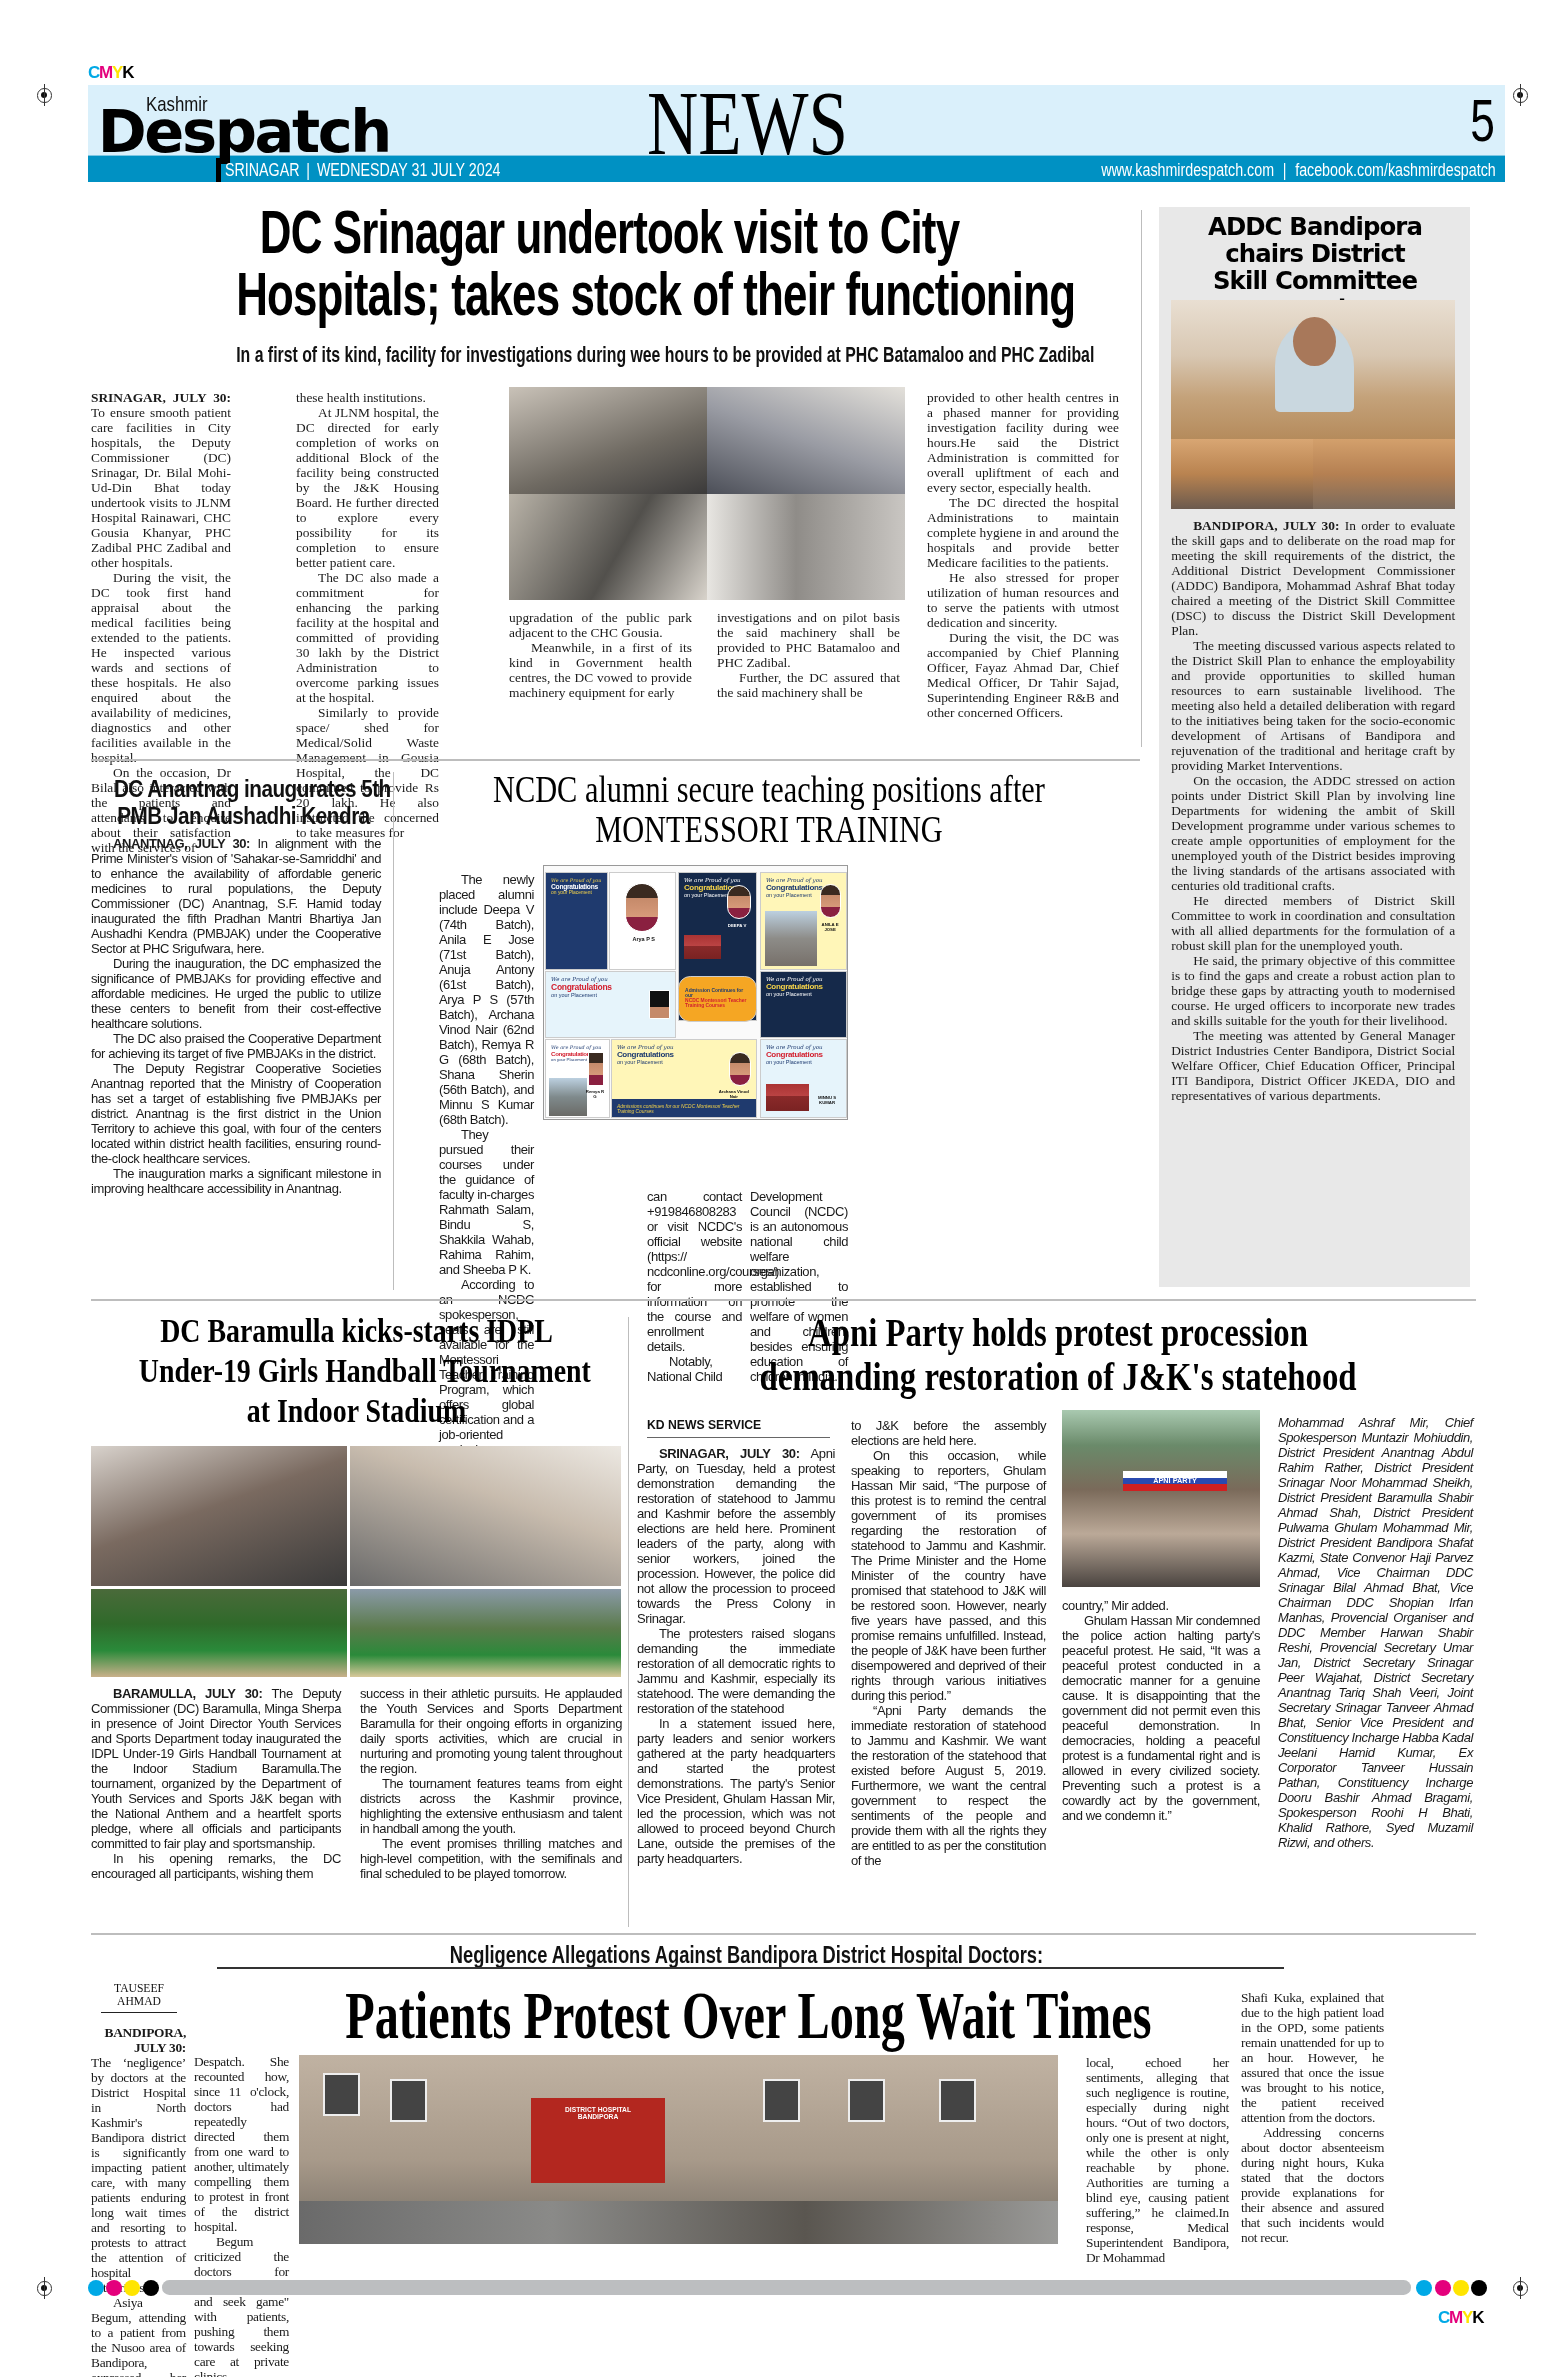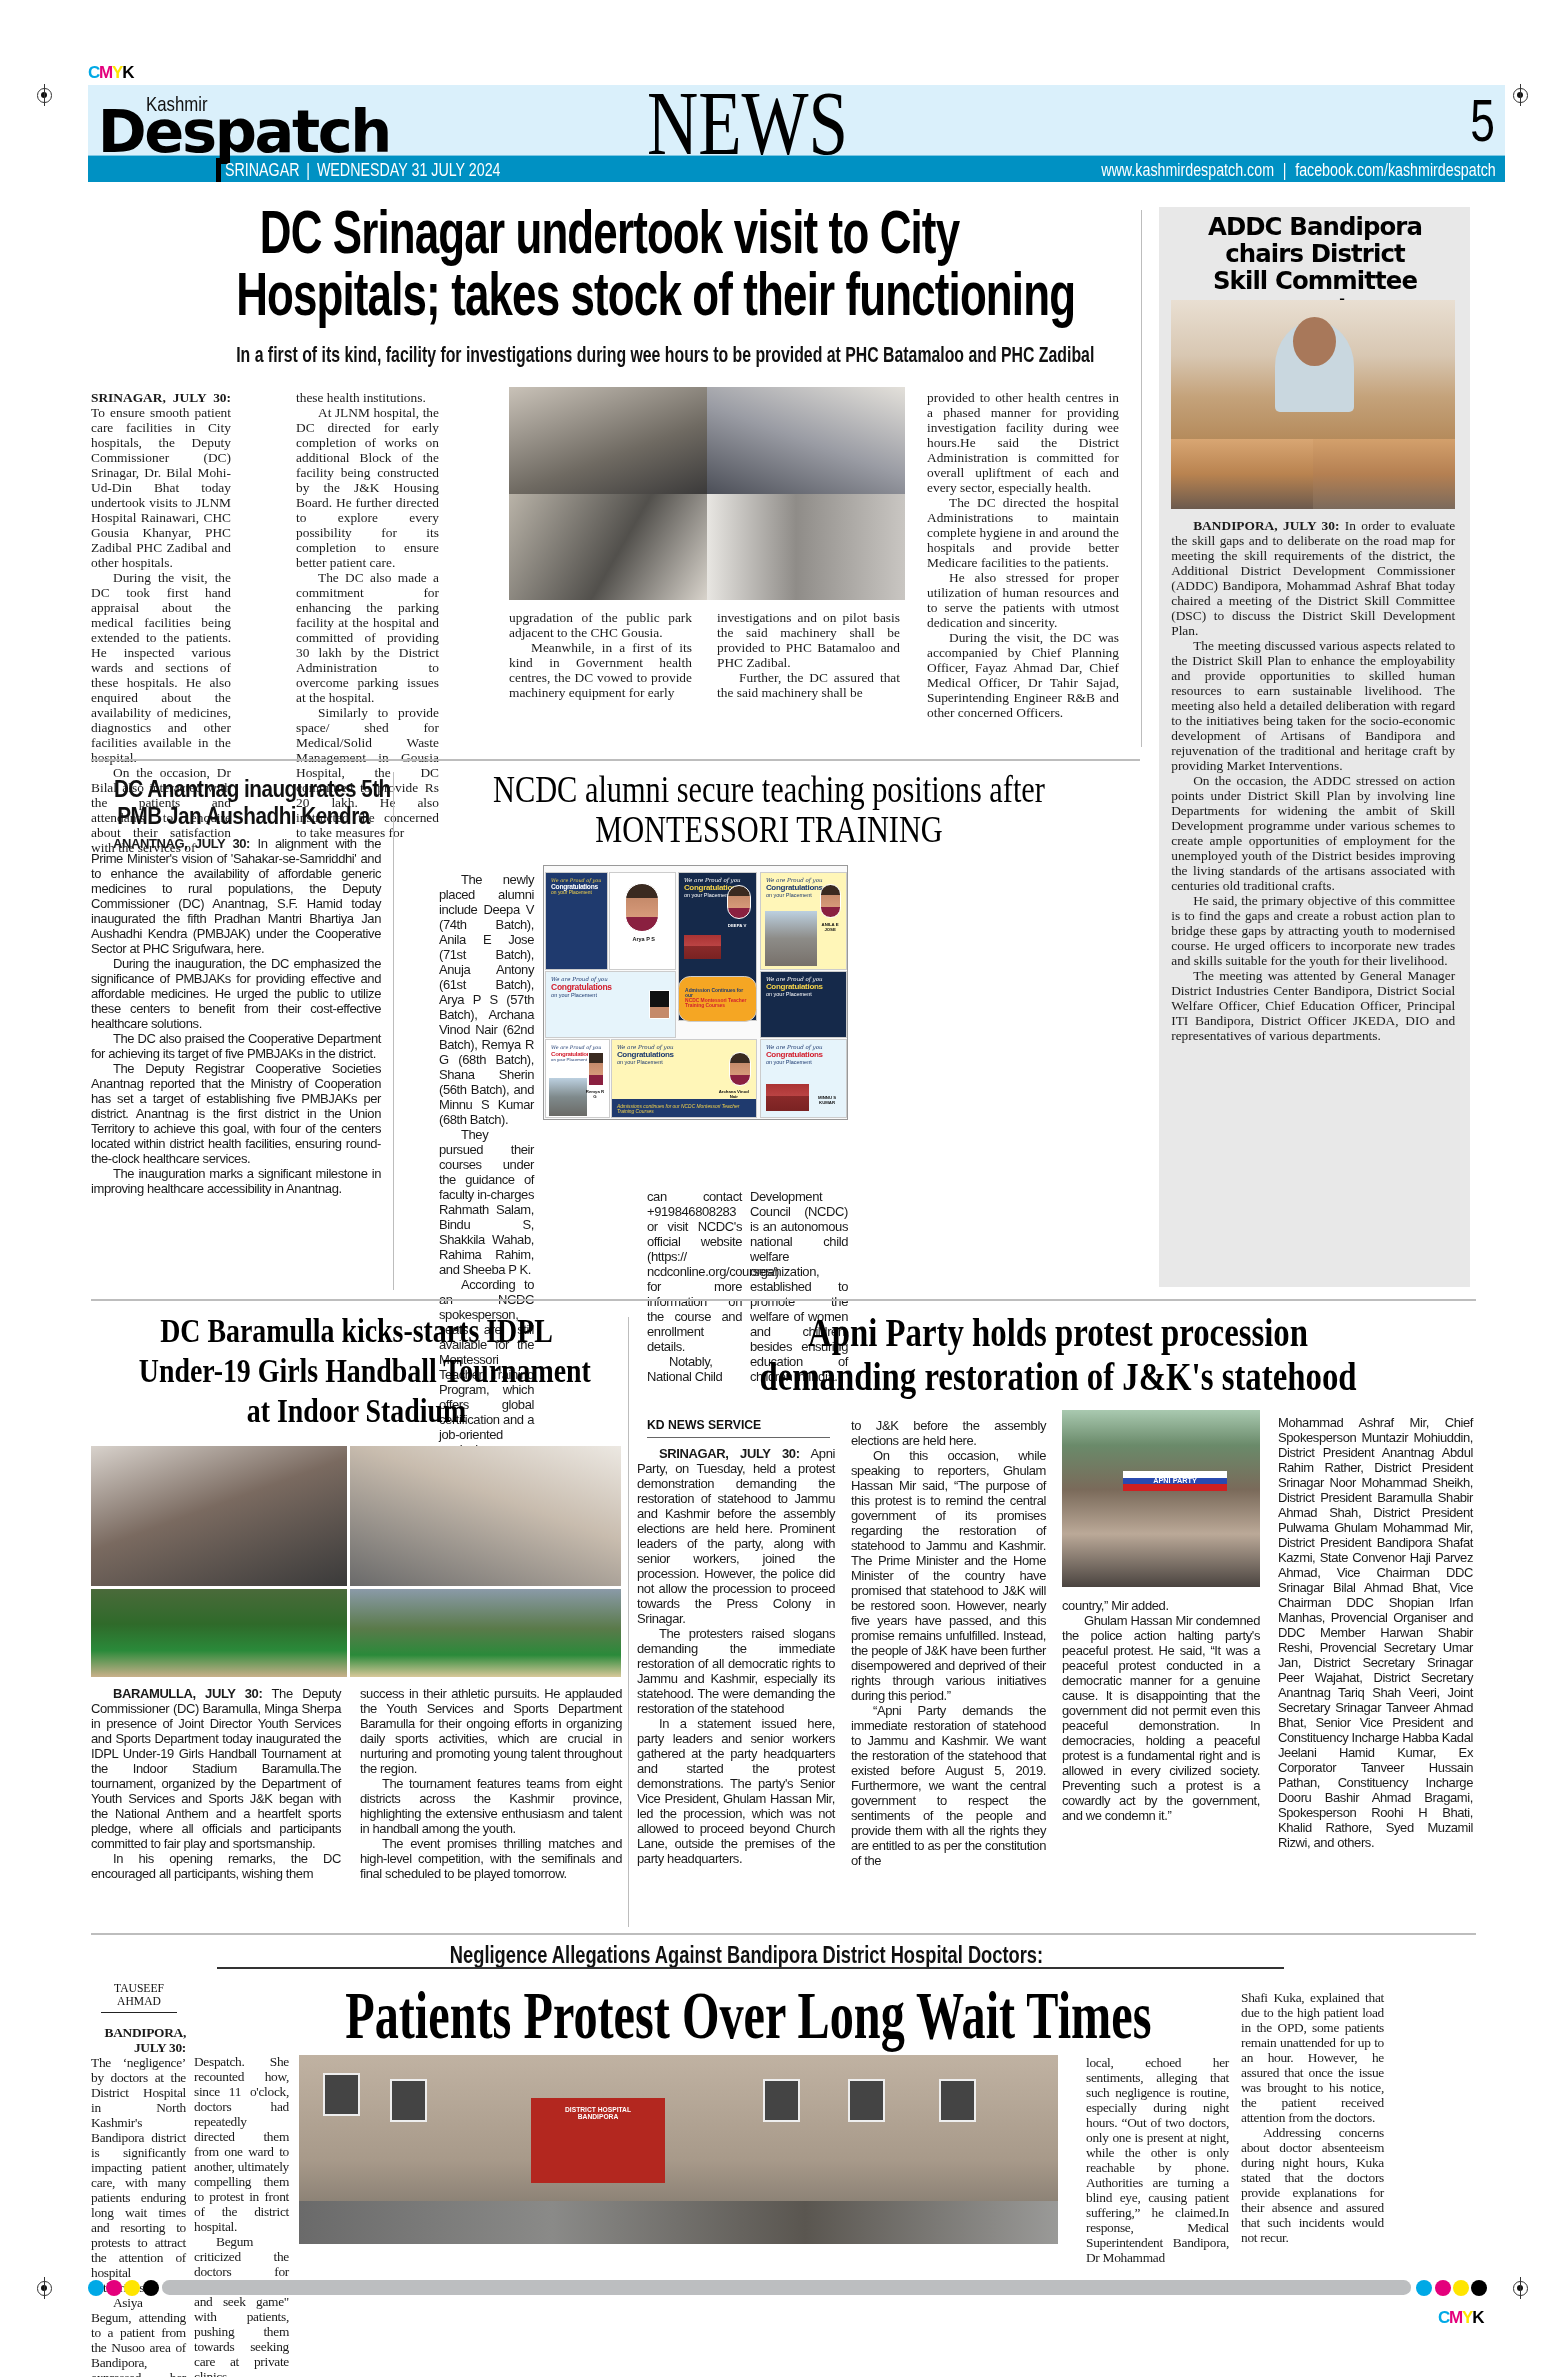--- a/index.html
+++ b/index.html
@@ -110,20 +110,21 @@
       <div class="abs" style="left:104px;top:21.3px;width:79px;height:91px;border-radius:50% 50% 4.9px 4.9px;background:#c9d7df;"></div>
       <div class="abs" style="left:122px;top:17px;width:43px;height:49px;border-radius:50%;background:#a8785a;"></div>
     </div>
     <div class="abs" style="left:0;top:139px;width:142px;height:70px;background:linear-gradient(180deg,#d8a673,#b98350 50%,#6b5a4e);"></div>
     <div class="abs" style="left:142px;top:139px;width:142px;height:70px;background:linear-gradient(180deg,#d3a06c,#b58052 50%,#7b6a5c);"></div>
   </div>
   <div class="body-text serif2" style="position:absolute;left:12.2px;top:311px;width:284px;">
     <p><span class="dateline">BANDIPORA, JULY 30:</span> <span>In order to evaluate the skill gaps and to deliberate on the road map for meeting the skill requirements of the district, the Additional District Development Commissioner (ADDC) Bandipora, Mohammad Ashraf Bhat today chaired a meeting of the District Skill Committee (DSC) to discuss the District Skill Development Plan.</span></p>
     <p>The meeting discussed various aspects related to the District Skill Plan to enhance the employability and provide opportunities to skilled human resources to earn sustainable livelihood. The meeting also held a detailed deliberation with regard to the initiatives being taken for the socio-economic development of Artisans of Bandipora and rejuvenation of the traditional and heritage craft by providing Market Interventions.</p>
     <p>On the occasion, the ADDC stressed on action points under District Skill Plan by involving line Departments for widening the ambit of Skill Development programme under various schemes to create ample opportunities of employment for the unemployed youth of the District besides improving the living standards of the artisans associated with centuries old traditional crafts.</p>
+    <p>He directed members of District Skill Committee to work in coordination and consultation with all allied departments for the formulation of a robust skill plan for the unemployed youth.</p>
     <p>He said, the primary objective of this committee is to find the gaps and create a robust action plan to bridge these gaps by attracting youth to modernised course. He urged officers to incorporate new trades and skills suitable for the youth for their livelihood.</p>
     <p>The meeting was attented by General Manager District Industries Center Bandipora, District Social Welfare Officer, Chief Education Officer, Principal ITI Bandipora, District Officer JKEDA, DIO and representatives of various departments.</p>
   </div>
 </aside>
 
 <div class="hrule" style="left:91px;top:759px;width:1049px;"></div>
 
 <article>
   <h2 class="abs" style="left:91px;top:775px;width:305px;text-align:center;font-family:'Liberation Sans',sans-serif;font-weight:bold;font-size:24.4px;line-height:27px;letter-spacing:-0.6px;transform:scaleX(0.85);transform-origin:center top;white-space:nowrap;">
     <span style="display:block;">DC Anantnag inaugurates 5th</span>
@@ -271,21 +272,21 @@
     <p>On this occasion, while speaking to reporters, Ghulam Hassan Mir said, “The purpose of this protest is to remind the central government of its promises regarding the restoration of statehood to Jammu and Kashmir. The Prime Minister and the Home Minister of the country have promised that statehood to J&amp;K will be restored soon. However, nearly five years have passed, and this promise remains unfulfilled. Instead, the people of J&amp;K have been further disempowered and deprived of their rights through various initiatives during this period.”</p>
     <p>“Apni Party demands the immediate restoration of statehood to Jammu and Kashmir. We want the restoration of the statehood that existed before August 5, 2019. Furthermore, we want the central government to respect the sentiments of the people and provide them with all the rights they are entitled to as per the constitution of the</p>
   </div>
   <div class="photo" style="left:1062px;top:1410px;width:198px;height:177px;background:linear-gradient(180deg,#a9c9b0 0,#6a8a6a 20%,#7a6a5a 45%,#bba998 70%,#4a4440);">
     <div class="abs" style="left:61px;top:61px;width:104px;height:19.5px;background:linear-gradient(#fff 33%,#2a4ab0 33%,#2a4ab0 66%,#d02020 66%);color:#fff;font-family:'Liberation Sans',sans-serif;font-weight:bold;font-size:7.3px;text-align:center;line-height:19.5px;">APNI PARTY</div>
   </div>
   <div class="col body-text cond" style="left:1062px;top:1598px;width:198px;">
     <p class="first">country,” Mir added.</p>
     <p>Ghulam Hassan Mir condemned the police action halting party's peaceful protest. He said, “It was a peaceful protest conducted in a democratic manner for a genuine cause. It is disappointing that the government did not permit even this peaceful demonstration. In democracies, holding a peaceful protest is a fundamental right and is allowed in every civilized society. Preventing such a protest is a cowardly act by the government, and we condemn it.”</p>
   </div>
-  <div class="col body-text cond" style="left:1278px;top:1415px;width:195px;">
+  <div class="col body-text cond" style="left:1278px;top:1415px;width:195px;font-style:italic;">
     <p class="first">Mohammad Ashraf Mir, Chief Spokesperson Muntazir Mohiuddin, District President Anantnag Abdul Rahim Rather, District President Srinagar Noor Mohammad Sheikh, District President Baramulla Shabir Ahmad Shah, District President Pulwama Ghulam Mohammad Mir, District President Bandipora Shafat Kazmi, State Convenor Haji Parvez Ahmad, Vice Chairman DDC Srinagar Bilal Ahmad Bhat, Vice Chairman DDC Shopian Irfan Manhas, Provencial Organiser and DDC Member Harwan Shabir Reshi, Provencial Secretary Umar Jan, District Secretary Srinagar Peer Wajahat, District Secretary Anantnag Tariq Shah Veeri, Joint Secretary Srinagar Tanveer Ahmad Bhat, Senior Vice President and Constituency Incharge Habba Kadal Jeelani Hamid Kumar, Ex Corporator Tanveer Hussain Pathan, Constituency Incharge Dooru Bashir Ahmad Bragami, Spokesperson Roohi H Bhati, Khalid Rathore, Syed Muzamil Rizwi, and others.</p>
   </div>
 </article>
 
 <div class="hrule" style="left:91px;top:1933px;width:1385px;"></div>
 
 <article>
   <div class="abs" style="left:213px;top:1941px;width:1067px;text-align:center;font-family:'Liberation Sans',sans-serif;font-weight:bold;font-size:24.4px;white-space:nowrap;transform:scaleX(0.75);transform-origin:center;">Negligence Allegations Against Bandipora District Hospital Doctors:</div>
   <div class="hrule" style="left:217px;top:1967px;width:1067px;height:1.8px;background:#333;"></div>
   <div class="abs" style="left:101px;top:1982px;width:76px;text-align:center;font-family:'Liberation Serif',serif;font-size:11.6px;padding-bottom:3.7px;border-bottom:1.8px solid #222;">TAUSEEF AHMAD</div>

